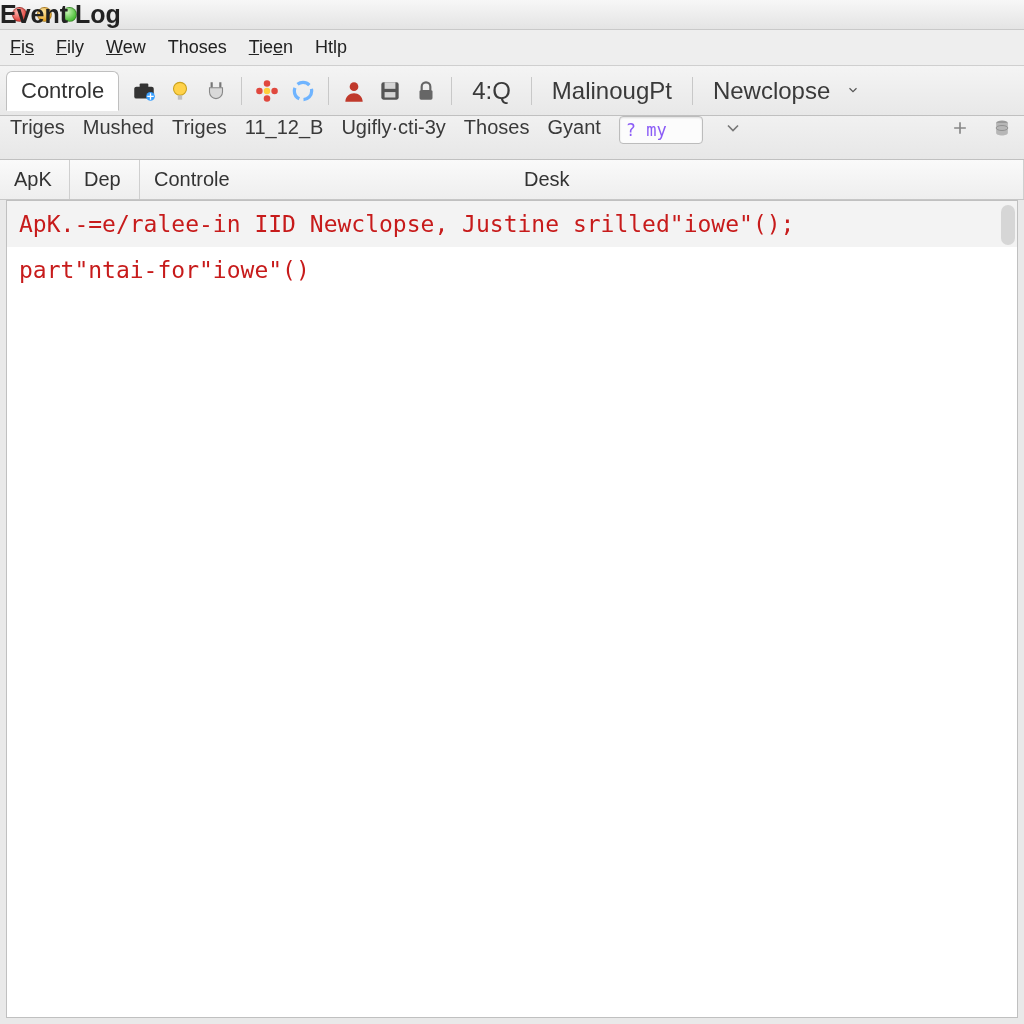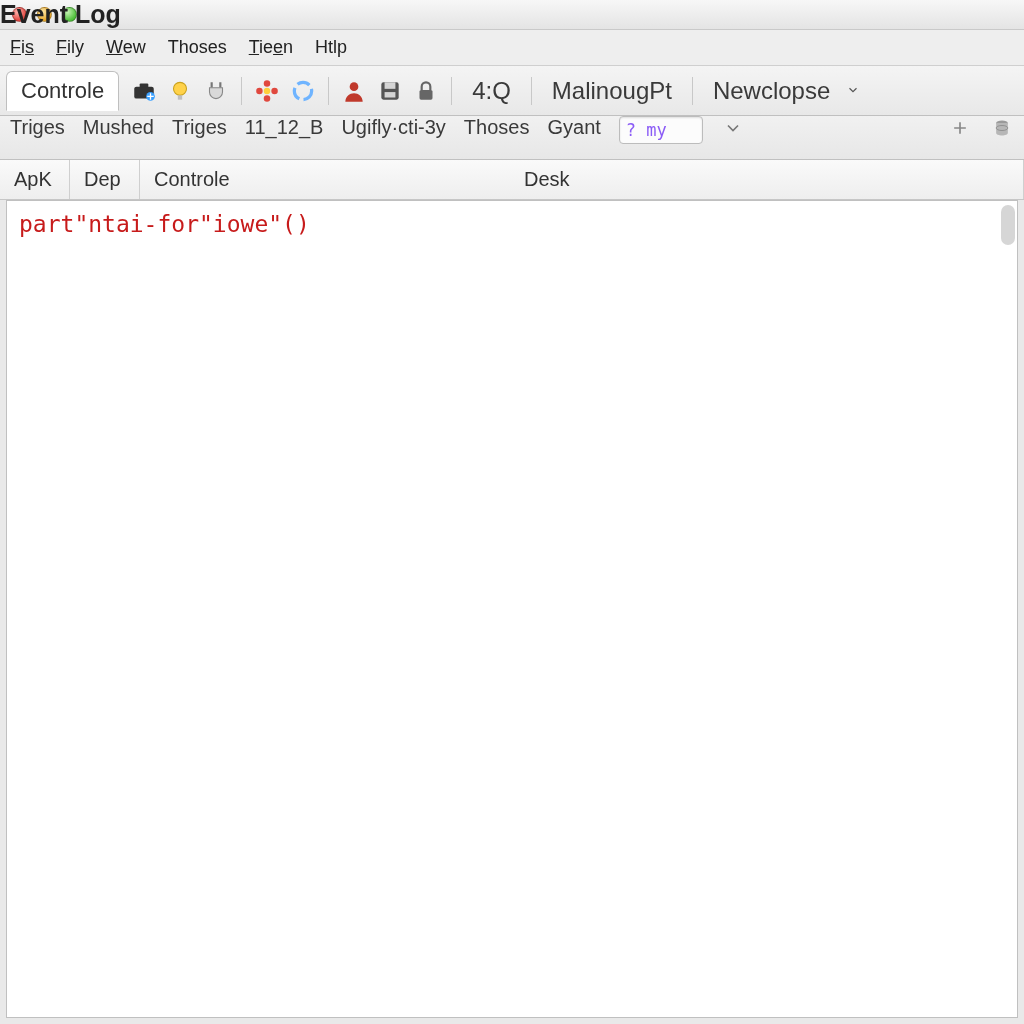--- a/index.html
+++ b/index.html
@@ -180,17 +180,18 @@
   </div>
 
   <div class="cols">
     <div class="col apk">ApK</div>
     <div class="col dep">Dep</div>
     <div class="col ctrl">Controle</div>
     <div class="col desk">Desk</div>
   </div>
 
   <div class="logarea">
+    <div class="logline sel">ApK.-=e/ralee-in IID Newclopse, Justine srilled"iowe"();</div>
     <div class="logline">part"ntai-for"iowe"()</div>
     <div class="scrollbar-v"></div>
   </div>
 
 </div>
 
 </body></html>

